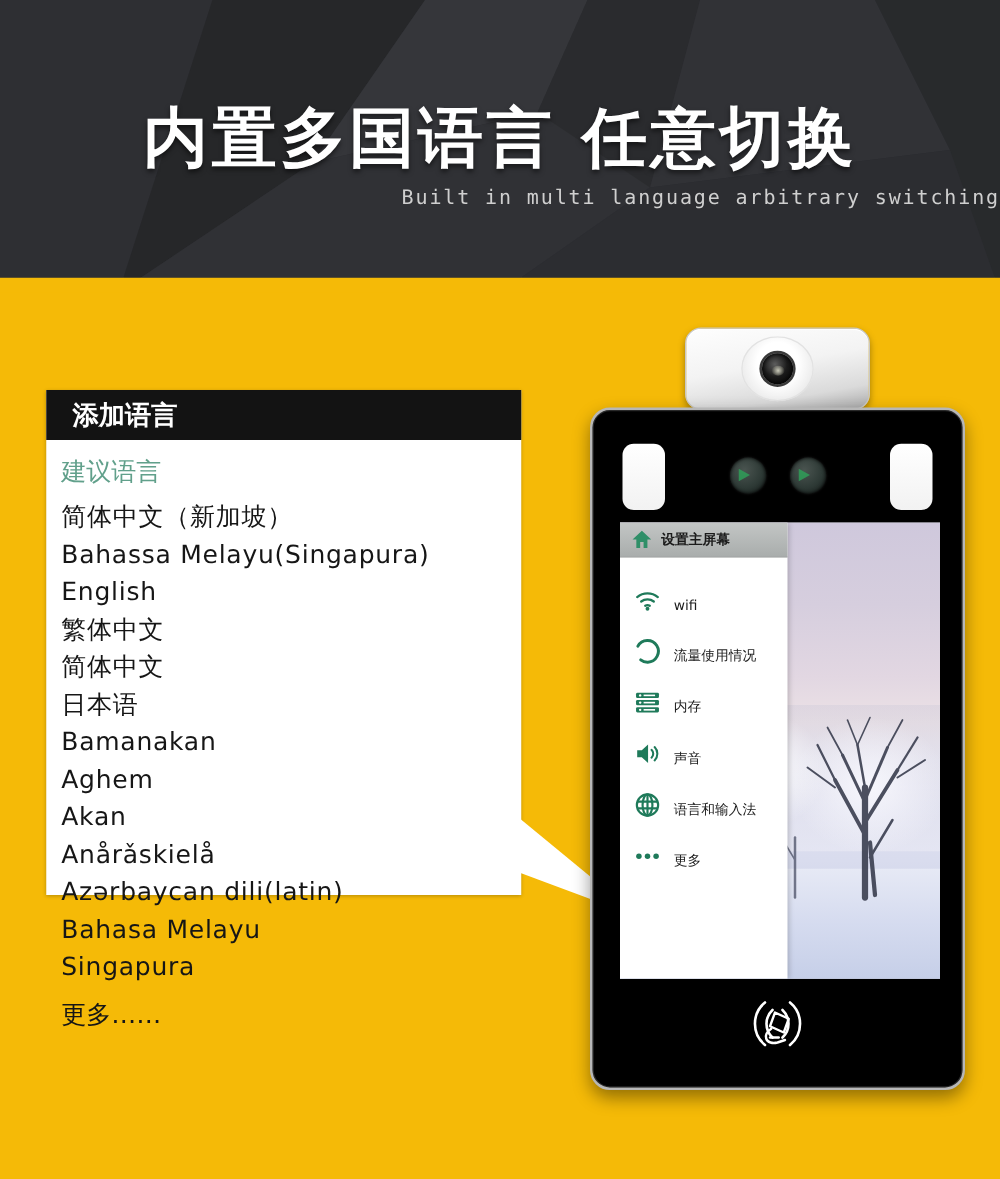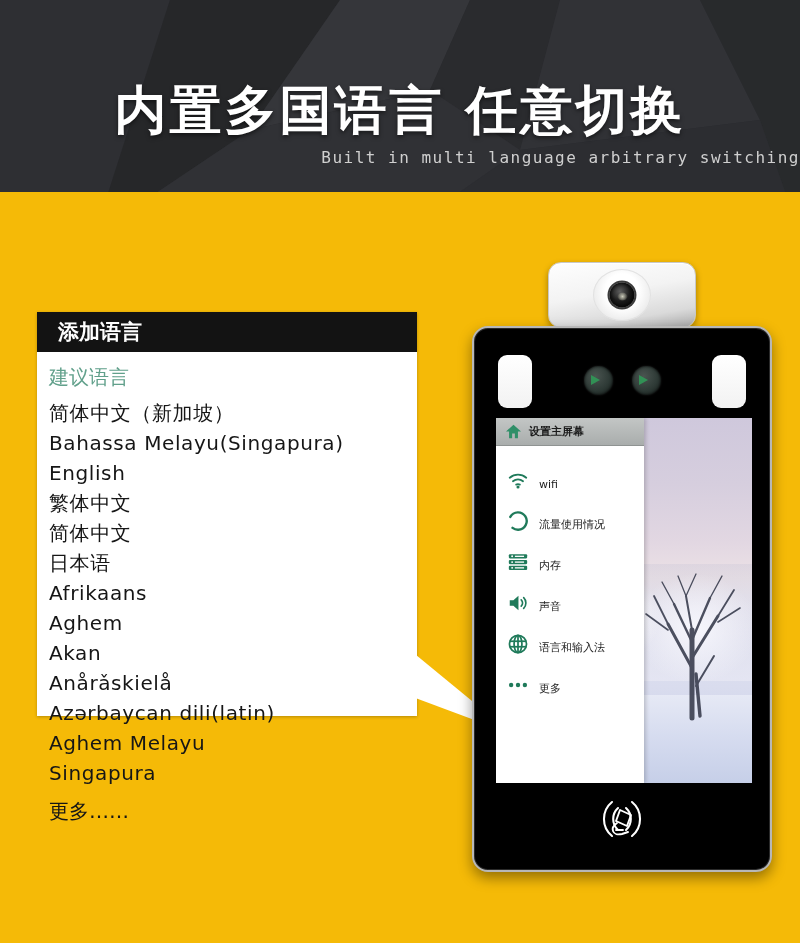--- a/index.html
+++ b/index.html
@@ -5,21 +5,21 @@
   * { box-sizing: border-box; margin: 0; padding: 0; }
   html, body {
     width: 800px; height: 943px;
     font-family: "Liberation Sans", "DejaVu Sans", sans-serif;
     overflow: hidden; background: #f5ba07;
   }
   #page { position: relative; width: 800px; height: 943px; overflow: hidden; }
 
   
   .header {
-    position: absolute; left: 0; top: 0; width: 800px; height: 192px;
+    position: absolute; left: 0; top: 0; width: 800px; height: 222px;
     background: #2b2c30; overflow: hidden;
   }
   .facet { position: absolute; }
   .hdr-divider {
     position: absolute; left: 0; top: 232px; width: 800px; height: 2px;
     background: #b9b9b4;
   }
   .hdr-title {
     position: absolute; left: 0; top: 76px; width: 800px;
     text-align: center; color: #ffffff;
@@ -147,21 +147,21 @@
       radial-gradient(ellipse 26% 55% at 46% 45%, rgba(255,255,255,.9), transparent 70%),
       radial-gradient(ellipse 34% 65% at 78% 55%, rgba(250,250,255,.85), transparent 72%),
       linear-gradient(180deg, rgba(190,190,210,.25), rgba(235,235,245,.6));
   }
   .wall-snow {
     position: absolute; left: 0; right: 0; bottom: 0; height: 24%;
     background: linear-gradient(180deg,#e6e9f5 0%, #d5dbef 50%, #c6cfe8 100%);
   }
 
   .menu {
-    position: absolute; left: 0; top: 0; width: 148px; height: 365px;
+    position: absolute; left: 0; top: 0; width: 134px; height: 365px;
     background: #ffffff; box-shadow: 2px 0 4px rgba(0,0,0,.18);
   }
   .menu-header {
     height: 28px; background: linear-gradient(180deg,#c3c6c5,#a9adac);
     display: flex; align-items: center; padding-left: 9px; gap: 7px;
     border-bottom: 1px solid #8f9392;
   }
   .menu-header-label {
     font-size: 11px; color: #1b1b1b; font-weight: bold;
     font-family: "DejaVu Sans", "Liberation Sans", sans-serif;
@@ -215,26 +215,26 @@
     </div>
     <div class="lang-body">
       <div class="lang-section">建议语言</div>
       <ul class="lang-list">
         <li class="lang-item">简体中文（新加坡）</li>
         <li class="lang-item">Bahassa Melayu(Singapura)</li>
         <li class="lang-item">English</li>
         <li class="lang-item">繁体中文</li>
         <li class="lang-item">简体中文</li>
         <li class="lang-item">日本语</li>
-        <li class="lang-item">Afrikaans</li>
+        <li class="lang-item">Bamanakan</li>
         <li class="lang-item">Aghem</li>
         <li class="lang-item">Akan</li>
         <li class="lang-item">Anårǎskielå</li>
         <li class="lang-item">Azərbaycan dili(latin)</li>
-        <li class="lang-item">Aghem Melayu</li>
+        <li class="lang-item">Bahasa Melayu</li>
         <li class="lang-item">Singapura</li>
       </ul>
       <div class="lang-more">更多……</div>
     </div>
   </div>
 
   <svg class="arrow-svg" width="110" height="90" viewBox="0 0 110 90">
     <polygon points="0,0 102,84 0,46" fill="#ffffff"></polygon>
   </svg>
 

